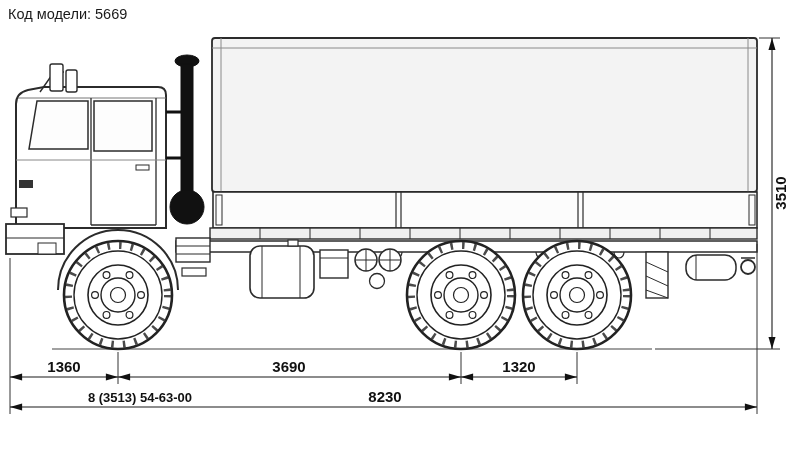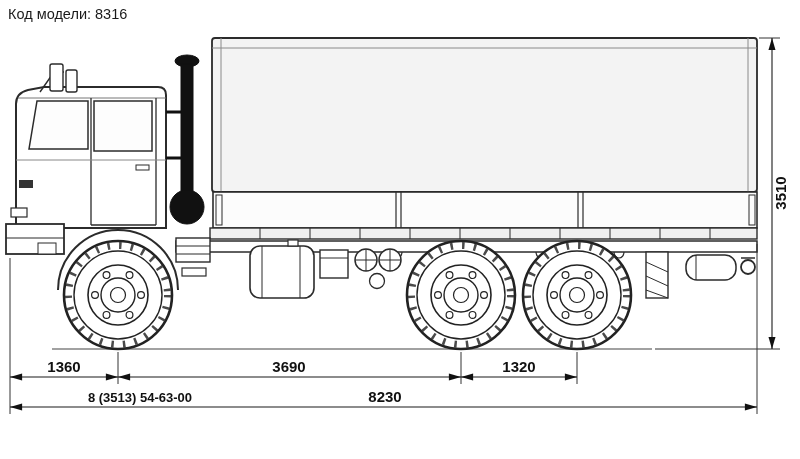--- a/index.html
+++ b/index.html
@@ -6,21 +6,21 @@
   .stage{position:relative;width:800px;height:459px;background:#fff;overflow:hidden;
          font-family:"Liberation Sans","DejaVu Sans",sans-serif;}
   .model-code{position:absolute;left:8px;top:6px;font-size:14.5px;color:#1a1a1a;z-index:2;}
   svg{position:absolute;left:0;top:0;}
   text{font-family:"Liberation Sans","DejaVu Sans",sans-serif;}
 </style>
 </head>
 <body>
 
 <div class="stage">
-  <div class="model-code">Код модели: 8316</div>
+  <div class="model-code">Код модели: 5669</div>
 
   <svg width="800" height="459" viewBox="0 0 800 459">
     <defs>
       <marker id="arw" viewBox="0 0 12 8" refX="11.5" refY="4" markerWidth="12" markerHeight="8" orient="auto-start-reverse">
         <path d="M0.5,0.8 L11.5,4 L0.5,7.2 Z" fill="#111"></path>
       </marker>
       <g id="wheel">
         <circle r="54" fill="#fff" stroke="#222" stroke-width="2.6"></circle>
         <circle r="49.5" fill="none" stroke="#2a2a2a" stroke-width="7" stroke-dasharray="2.5 9.2" opacity="0.85"></circle>
         <circle r="44" fill="#fff" stroke="#222" stroke-width="1.4"></circle>

